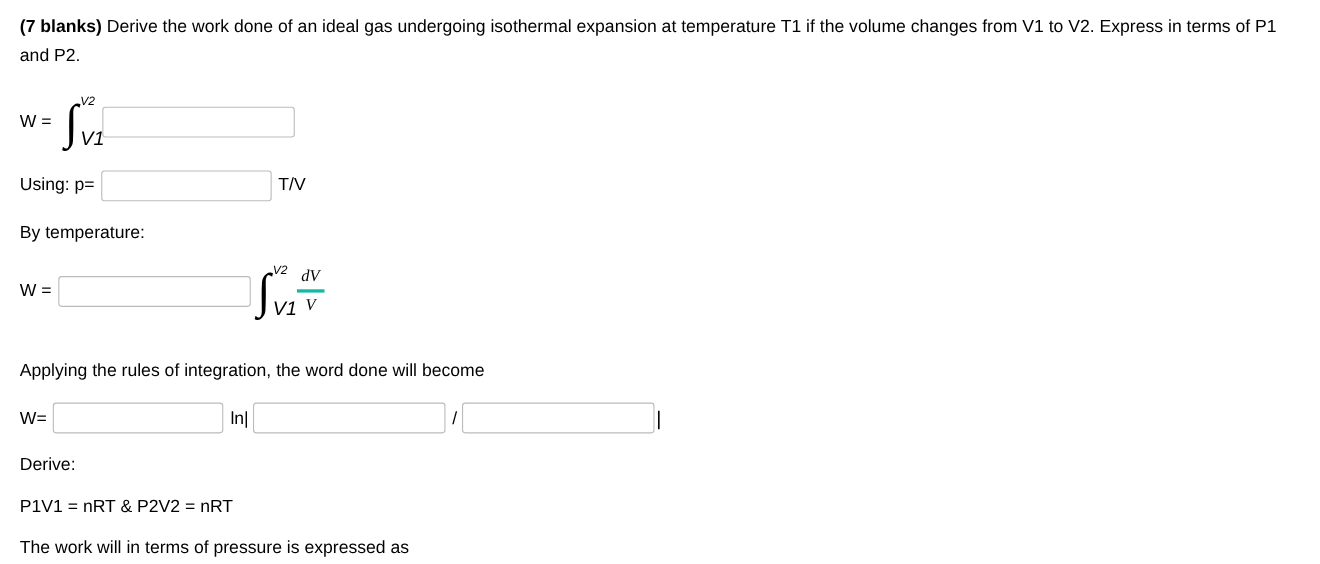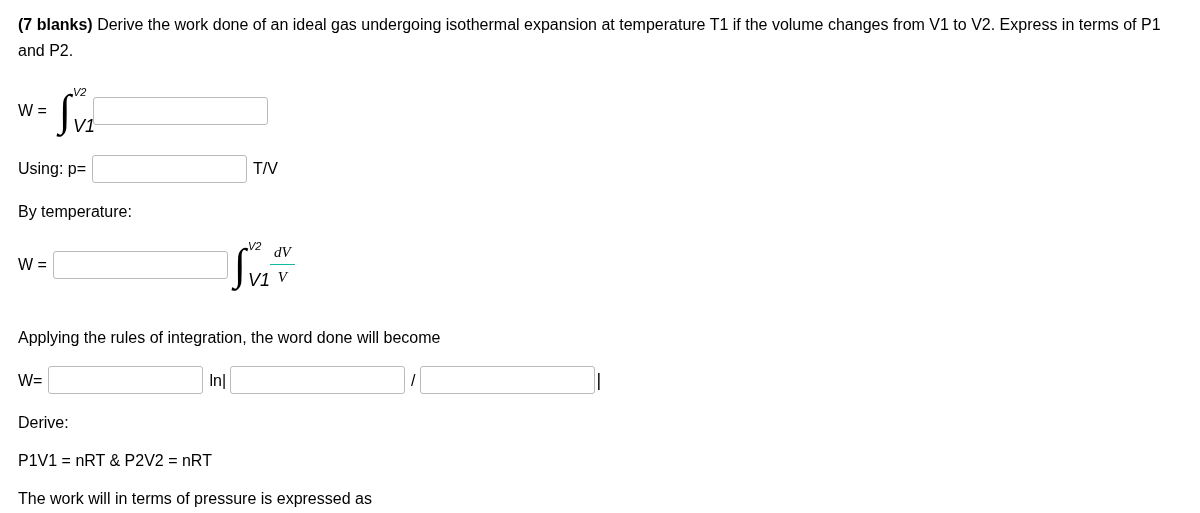--- a/index.html
+++ b/index.html
@@ -84,21 +84,21 @@
     .frac {
       display: inline-flex;
       flex-direction: column;
       align-items: center;
       font-family: 'Times New Roman', serif;
       font-style: italic;
       font-size: 15px;
       margin-left: 18px;
     }
     .frac .num {
-      border-bottom: 1px solid #14b8a6;
+      border-bottom: 3px solid #14b8a6;
       padding: 0 4px;
     }
     .frac .den {
       padding: 0 4px;
     }
     .text-line {
       margin-bottom: 12px;
     }
     .pipe {
       font-size: 18px;

